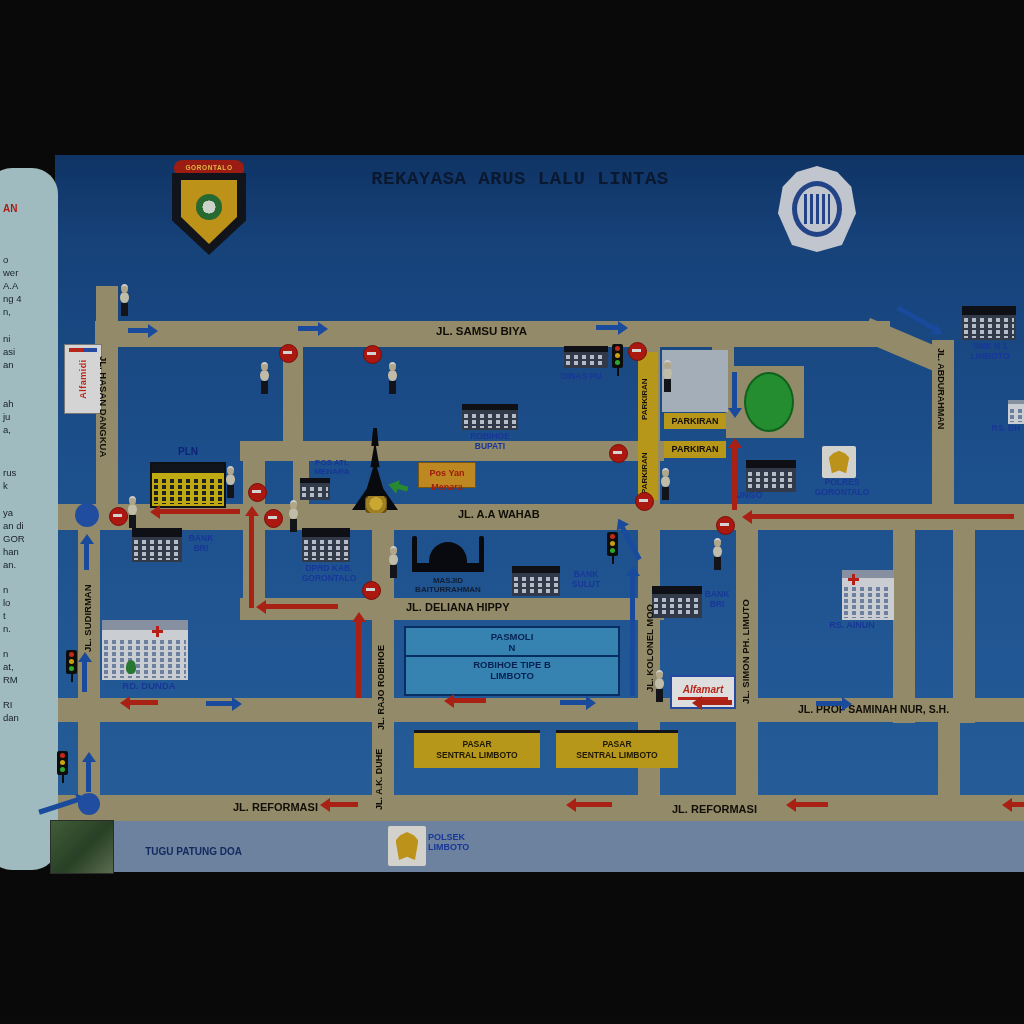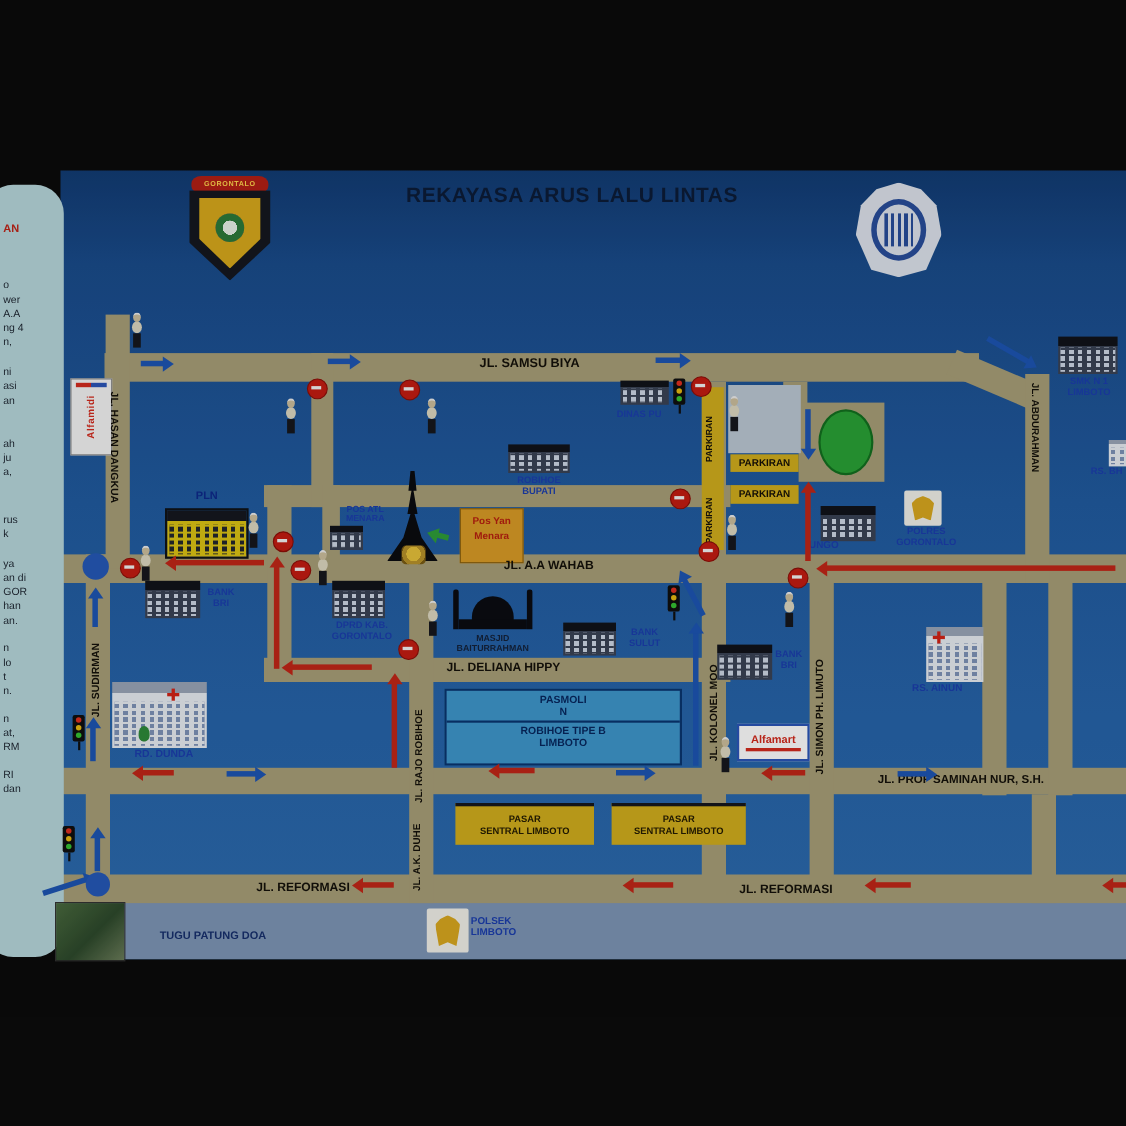--- a/index.html
+++ b/index.html
@@ -10,21 +10,21 @@
   .slide{position:absolute;left:55px;top:155px;width:969px;height:717px;
          background:linear-gradient(180deg,#123c74 0%,#1a4c8c 12%,#215ba0 42%,#2765ab 72%,#2e6db0 100%);}
   .band{position:absolute;left:55px;top:820px;width:969px;height:52px;background:#7e96b6;}
   
   .sidebar{position:absolute;left:-14px;top:168px;width:72px;height:702px;background:#b7d7dc;
            border-radius:26px;box-sizing:border-box;padding:34px 4px 0 17px;overflow:hidden;z-index:5;}
   .sidebar .hd{color:#c02418;font-weight:bold;font-size:10px;line-height:13px;margin-bottom:38px;}
   .sidebar .fr{color:#1d2530;font-size:9.5px;line-height:13px;}
   .sp{height:14px;}
   
-  .title{position:absolute;left:210px;top:168px;width:620px;text-align:center;z-index:4;color:#0c1c38;}
+  .title{position:absolute;left:210px;top:168px;width:620px;text-align:center;z-index:4;color:#0c1c38;font-family:Liberation Mono, monospace;}
   .title .t1{font-size:19px;font-weight:bold;letter-spacing:.5px;}
   .title .t2{font-size:19px;font-weight:bold;letter-spacing:.5px;margin-top:3px;}
   .title .t3{font-size:18px;font-weight:bold;letter-spacing:.3px;margin-top:4px;white-space:nowrap;}
   
   .shield{position:absolute;left:168px;top:160px;width:82px;height:98px;z-index:6;}
   .shield .stop{position:absolute;top:0;left:50%;transform:translateX(-50%);width:70px;height:16px;background:#b42015;
         border-radius:9px/7px;color:#ffd34d;font-size:6.5px;font-weight:bold;text-align:center;line-height:16px;letter-spacing:.6px;}
   .shield .sbody{position:absolute;top:13px;left:50%;transform:translateX(-50%);width:74px;height:82px;background:#15181f;
         clip-path:polygon(0 0,100% 0,100% 58%,50% 100%,0 58%);}
   .shield .sinner{position:absolute;top:20px;left:50%;transform:translateX(-50%);width:56px;height:64px;background:#d8a91c;
@@ -356,21 +356,21 @@
   <div class="plabel" style="left:700px;top:590px;width:34px;font-size:8.5px;">
     <div>BANK</div>
     <div>BRI</div>
   </div>
 
   <div class="bld white" style="left:102px;top:620px;width:86px;height:60px;"></div>
   <div class="cross" style="left:152px;top:626px;"></div>
   <div class="tree" style="left:126px;top:660px;"></div>
   <div class="plabel" style="left:112px;top:681px;width:74px;font-size:9.5px;">RD. DUNDA</div>
 
-  <div class="posyan" style="left:418px;top:462px;width:58px;height:50px;">
+  <div class="posyan" style="left:418px;top:462px;width:58px;height:26px;">
     <div>Pos Yan</div>
     <div>Menara</div>
   </div>
   <div class="bluebox" style="left:404px;top:626px;width:216px;height:70px;font-size:9.5px;">
     <div style="border-bottom:2px solid #0a3570;padding:3px 0 2px;">
       <div>PASMOLI</div>
       <div>N</div>
     </div>
     <div style="padding-top:2px;">
       <div>ROBIHOE TIPE B</div>
@@ -382,21 +382,21 @@
     <div>SENTRAL LIMBOTO</div>
   </div>
   <div class="goldbox" style="left:556px;top:730px;width:122px;height:38px;">
     <div>PASAR</div>
     <div>SENTRAL LIMBOTO</div>
   </div>
 
   <div class="alfamidi" style="left:64px;top:344px;">
     <span>Alfamidi</span>
   </div>
-  <div class="alfamart" style="left:670px;top:658px;">
+  <div class="alfamart" style="left:670px;top:675px;font-style:italic;">
     <span class="am1">Alfamart</span>
     <span class="am2"></span>
   </div>
 
   <div class="photo" style="left:50px;top:820px;width:62px;height:52px;"></div>
   <div class="plabel" style="left:112px;top:846px;width:130px;font-size:10px;text-align:right;color:#17306e;">TUGU PATUNG DOA</div>
   <div class="pbadge" style="left:388px;top:826px;width:38px;height:40px;"></div>
   <div class="plabel" style="left:428px;top:832px;width:56px;font-size:9px;text-align:left;">
     <div>POLSEK</div>
     <div>LIMBOTO</div>

